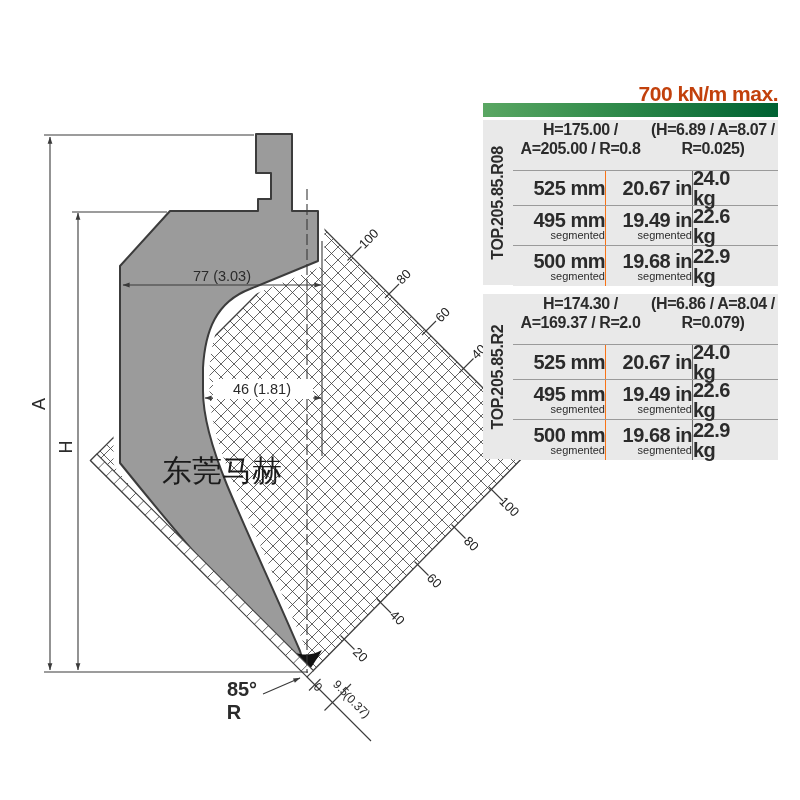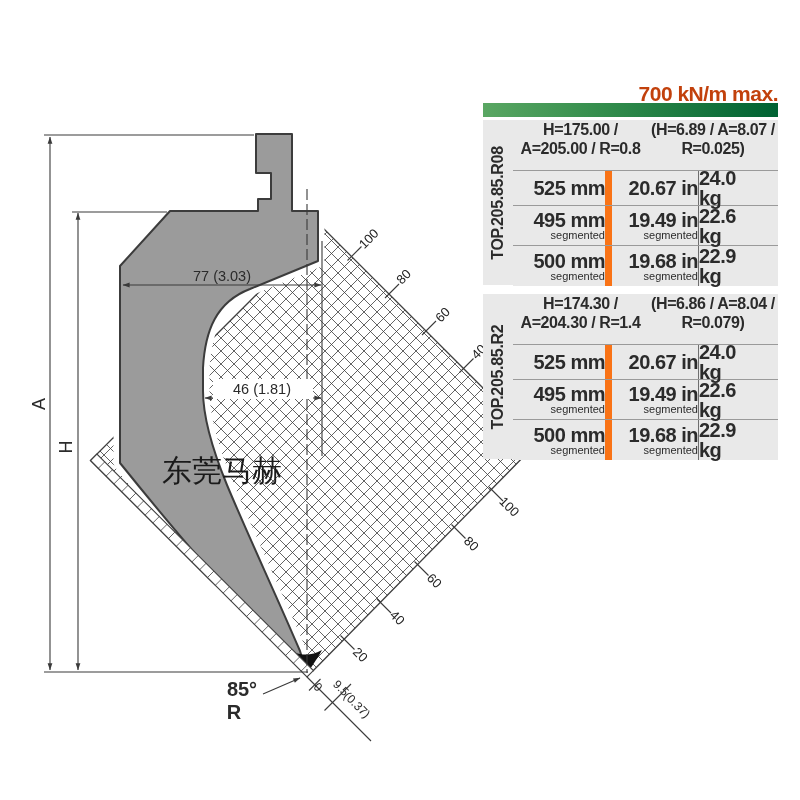--- a/index.html
+++ b/index.html
@@ -19,21 +19,21 @@
   .model-col span{position:absolute;left:50%;top:50%;transform:translate(-50%,-50%) rotate(-90deg);
              white-space:nowrap;font-size:16px;font-weight:bold;color:#2b2b2b;letter-spacing:-0.3px;}
   .sec-body{position:absolute;left:30px;right:0;top:0;bottom:0;}
   .hdr{height:50px;background:#e9e9e9;display:flex;flex-direction:row;justify-content:center;
        text-align:center;font-size:16px;font-weight:bold;color:#2b2b2b;letter-spacing:-0.4px;}
   .hdr div{line-height:19px;}
   .row{display:flex;background:#e9e9e9;border-top:1px solid #9a9a9a;}
   .r1{height:34px;} .r2{height:39px;} .r3{height:40px;}
   .cell{display:flex;flex-direction:column;justify-content:center;align-items:flex-end;
         font-size:20px;font-weight:bold;color:#2b2b2b;letter-spacing:-0.5px;line-height:20px;}
-  .c-mm{width:92px;} .c-in{width:86px;border-left:7px solid #f97316;}
+  .c-mm{width:92px;} .c-in{width:86px;border-left:1px solid #f97316;}
   .c-kg{flex:1;border-left:1px solid #6e6e6e;align-items:flex-end;padding-right:26px;box-sizing:border-box;}
   .note{font-size:11px;font-weight:normal;line-height:11px;letter-spacing:0;}
 </style>
 </head>
 <body>
 
 <div id="scene">
 
   <svg id="draw" width="800" height="800" viewBox="0 0 800 800">
     <defs>
@@ -208,21 +208,21 @@
       </div>
     </div>
   </div>
 
   <div class="section" id="sec1">
     <div class="model-col">
       <span>TOP.205.85.R2</span>
     </div>
     <div class="sec-body">
       <div class="hdr">
-        <div>H=174.30 / A=204.30 / R=1.4</div>
+        <div>H=174.30 / A=169.37 / R=2.0</div>
         <div>(H=6.86 / A=8.04 / R=0.079)</div>
       </div>
       <div class="row r1">
         <div class="cell c-mm">
             <span>525 mm</span>
           </div>
         <div class="cell c-in">
             <span>20.67 in</span>
           </div>
         <div class="cell c-kg">

